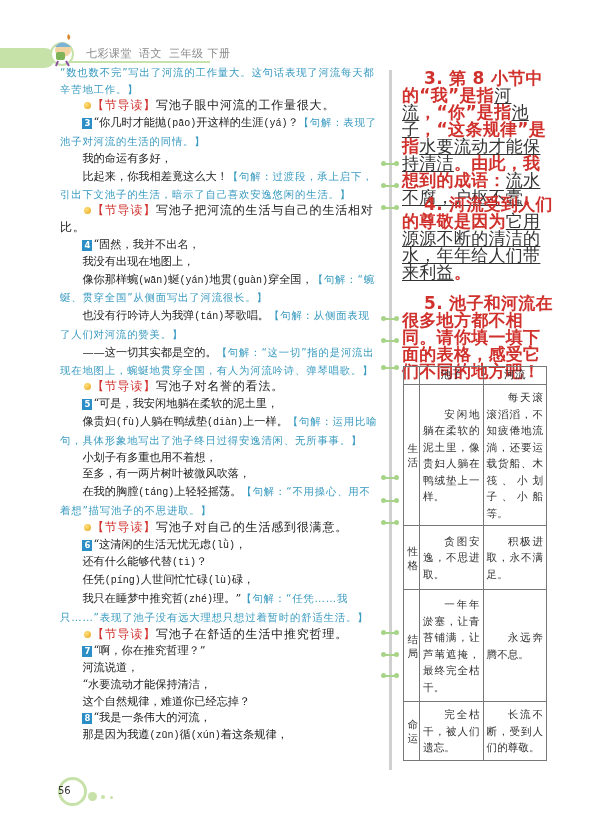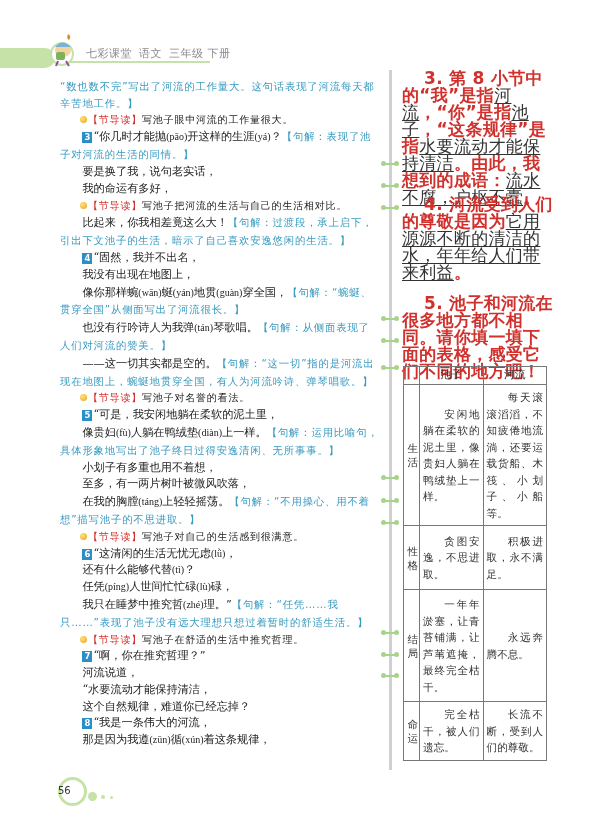--- a/index.html
+++ b/index.html
@@ -7,29 +7,29 @@
   body { position: relative; font-family: "DejaVu Serif", "Liberation Serif", serif; color: #222; }
 
   
   .header-band { position: absolute; left: 0; top: 48px; width: 55px; height: 20px; background: #c7e2a8; border-radius: 0 12px 12px 0; }
   .header-line { position: absolute; left: 70px; top: 61px; width: 140px; height: 2px; background: #c7e2a8; }
   .mascot { position: absolute; left: 46px; top: 32px; width: 32px; height: 36px; }
   .header-title { position: absolute; left: 86px; top: 46px; font-family: "DejaVu Sans", sans-serif; font-size: 11px; color: #8a8a8a; letter-spacing: 0.5px; white-space: nowrap; }
   .header-title span { margin-right: 7px; }
 
   
-  .main { position: absolute; left: 60px; top: 78px; width: 320px; font-size: 11.2px; line-height: 16.8px; }
+  .main { position: absolute; left: 60px; top: 64px; width: 320px; font-size: 11.2px; line-height: 16.8px; }
   .main p { margin: 0; }
   .ind { text-indent: 2em; }
   .cmt { color: #3a9bc0; font-family: "DejaVu Sans", sans-serif; font-size: 10.4px; letter-spacing: 0.8px; }
-  .gd { font-family: Liberation Serif, serif; font-size: 10px; letter-spacing: 0.8px; }
+  .gd { font-family: Liberation Mono, monospace; font-size: 12px; letter-spacing: 0.8px; }
   .gd-tag { color: #d0312d; }
   .gd-dot { display: inline-block; width: 7px; height: 7px; border-radius: 50%; background: radial-gradient(circle at 35% 35%, #ffe27a, #e8a21c); margin-right: 1px; vertical-align: 0px; }
   .num { display: inline-block; width: 10px; height: 11px; background: #2b8ec6; color: #fff; font-family: "DejaVu Sans", sans-serif; font-size: 8.5px; line-height: 11px; text-align: center; font-weight: bold; margin-right: 1px; vertical-align: 0px; text-indent: 0; }
-  .py { font-family: Liberation Serif, serif; font-size: 10px; }
+  .py { font-family: Liberation Mono, monospace; font-size: 10px; }
 
   
   .divider { position: absolute; left: 389px; top: 70px; width: 3px; height: 700px; background: #d0d0d0; }
   .dot-tick { position: absolute; left: 383px; width: 14px; height: 2px; background: #a8d48a; }
   .dot-tick::before, .dot-tick::after { content: ""; position: absolute; top: -2px; width: 5px; height: 5px; border-radius: 50%; background: #a8d48a; }
   .dot-tick::before { left: -2px; }
   .dot-tick::after { right: -2px; }
 
   
   .side { position: absolute; left: 402px; width: 152px; font-family: "DejaVu Sans", sans-serif; font-size: 17px; line-height: 17px; color: #d0312d; font-weight: bold; letter-spacing: 0.3px; }
@@ -66,25 +66,24 @@
   <span>七彩课堂</span><span>语文</span><span style="margin-right:4px">三年级</span><span>下册</span>
 </div>
 
 <div class="main">
   <p class="cmt"><span>“数也数不完”写出了河流的工作量大。这句话表现了河流每天都辛苦地工作。】</span></p>
 
   <p class="ind gd"><span class="gd-dot"></span><span class="gd-tag">【节导读】</span><span>写池子眼中河流的工作量很大。</span></p>
 
   <p class="ind"><span class="num">3</span><span>“你几时才能抛</span><span class="py">(pāo)</span><span>开这样的生涯</span><span class="py">(yá)</span><span>？</span><span class="cmt">【句解：表现了池子对河流的生活的同情。】</span></p>
 
-  <p class="ind">要是换了我，说句老实话，</p>
   <p class="ind">我的命运有多好，</p>
+  <p class="ind"><span>比起来，你我相差竟这么大！</span><span class="cmt">【句解：过渡段，承上启下，引出下文池子的生活，暗示了自己喜欢安逸悠闲的生活。】</span></p>
+
   <p class="ind gd"><span class="gd-dot"></span><span class="gd-tag">【节导读】</span><span>写池子把河流的生活与自己的生活相对比。</span></p>
-
-  <p class="ind"><span>比起来，你我相差竟这么大！</span><span class="cmt">【句解：过渡段，承上启下，引出下文池子的生活，暗示了自己喜欢安逸悠闲的生活。】</span></p>
 
   <p class="ind"><span class="num">4</span><span>“固然，我并不出名，</span></p>
   <p class="ind">我没有出现在地图上，</p>
   <p class="ind"><span>像你那样蜿</span><span class="py">(wān)</span><span>蜒</span><span class="py">(yán)</span><span>地贯</span><span class="py">(guàn)</span><span>穿全国，</span><span class="cmt">【句解：“蜿蜒、贯穿全国”从侧面写出了河流很长。】</span></p>
   <p class="ind"><span>也没有行吟诗人为我弹</span><span class="py">(tán)</span><span>琴歌唱。</span><span class="cmt">【句解：从侧面表现了人们对河流的赞美。】</span></p>
   <p class="ind"><span>——这一切其实都是空的。</span><span class="cmt">【句解：“这一切”指的是河流出现在地图上，蜿蜒地贯穿全国，有人为河流吟诗、弹琴唱歌。】</span></p>
 
   <p class="ind gd"><span class="gd-dot"></span><span class="gd-tag">【节导读】</span><span>写池子对名誉的看法。</span></p>
 
   <p class="ind"><span class="num">5</span><span>“可是，我安闲地躺在柔软的泥土里，</span></p>

